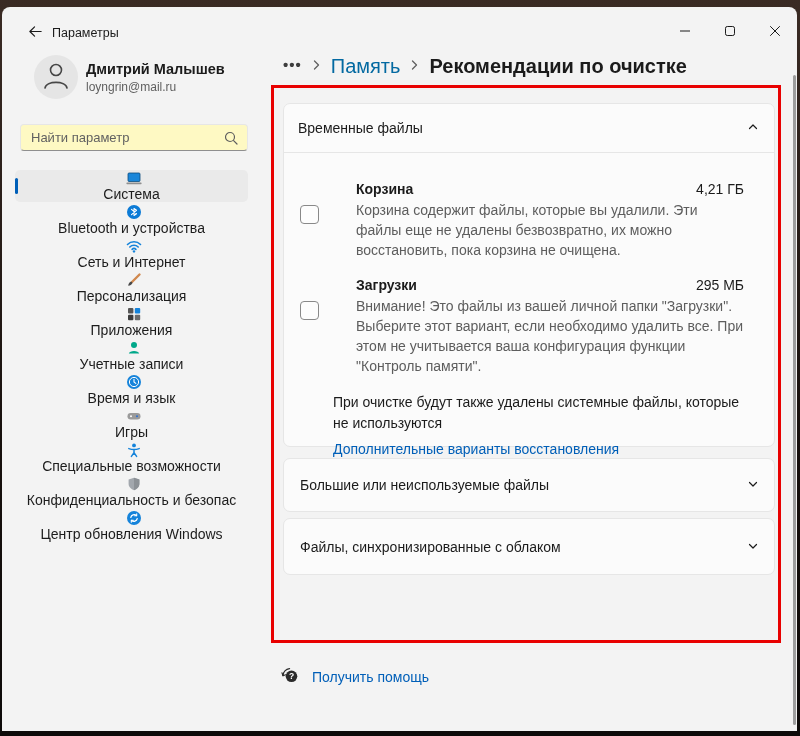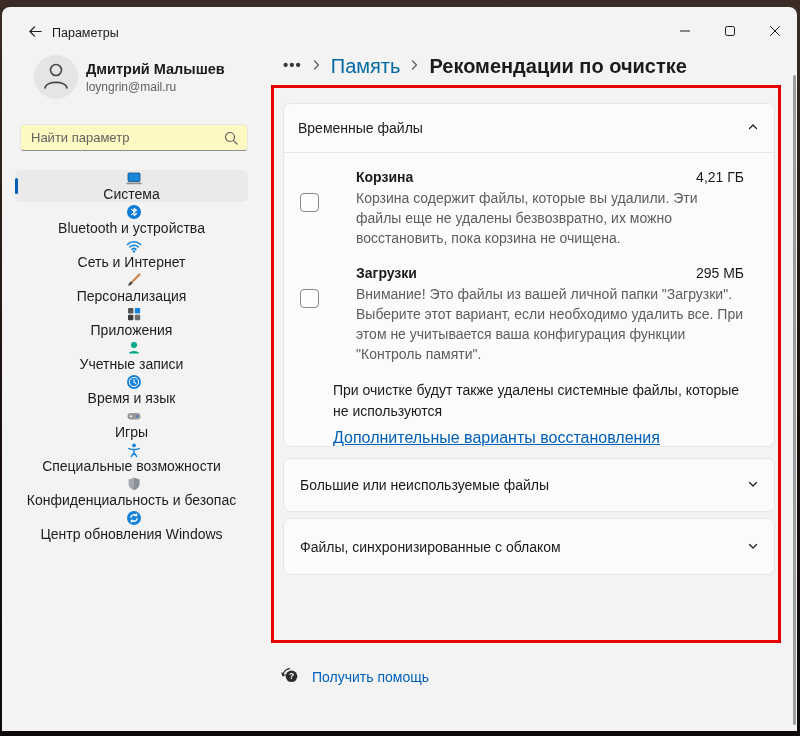--- a/index.html
+++ b/index.html
@@ -49,31 +49,31 @@
   
   .card {
     position:absolute; left:281px; width:492px; background:#fbfbfb;
     border:1px solid #e6e6e6; border-radius:7px;
   }
   .card-header { height:48px; display:flex; align-items:center; justify-content:space-between; padding:0 15px 0 14px; }
   .card-header .hdr-label { font-size:14px; color:#1b1b1b; }
   .card1 { top:96px; height:344px; }
   .card1 .divider { border-top:1px solid #e6e6e6; }
   .card1-content { padding:15px 30px 0 49px; position:relative; }
-  .cleanup-item { position:relative; padding-left:23px; margin-bottom:16px; }
+  .cleanup-item { position:relative; padding-left:23px; margin-bottom:16px;margin-top:12px; }
   .item-head { display:flex; justify-content:space-between; font-size:14px; line-height:18px; }
   .item-name { font-weight:700; }
   .item-size { color:#1b1b1b; }
   .item-desc { color:#5d5d5d; font-size:14px; line-height:20px; margin-top:2px; max-width:392px; }
   .checkbox {
     position:absolute; left:-33px; top:25px; width:19px; height:19px;
     border:1px solid #898989; border-radius:4px; background:#fdfdfd;
   }
   .note-text { font-size:14px; line-height:21px; color:#1b1b1b; max-width:420px; margin-top:4px; }
-  .restore-link { display:inline-block; margin-top:7px; font-size:16px; color:var(--accent,#005fb8); cursor:pointer;text-decoration:underline; }
+  .restore-link { display:inline-block; margin-top:7px; font-size:14px; color:var(--accent,#005fb8); cursor:pointer; }
   .clean-btn {
     display:inline-block; margin-top:13px; padding:6px 20px 7px;
     background:#f9f9f9; border:1px solid #ececec; border-radius:5px;
     color:#a6a6a6; font-size:14px;
     font-family:"Liberation Sans","DejaVu Sans",sans-serif;
   }
   .card-collapsed { display:flex; align-items:center; justify-content:space-between; padding:0 15px 0 16px;gap:32px; }
   .card-collapsed .sec-label { font-size:14px; color:#1b1b1b; }
   .card2 { top:451px; height:54px; }
   .card3 { top:511px; height:57px; }

